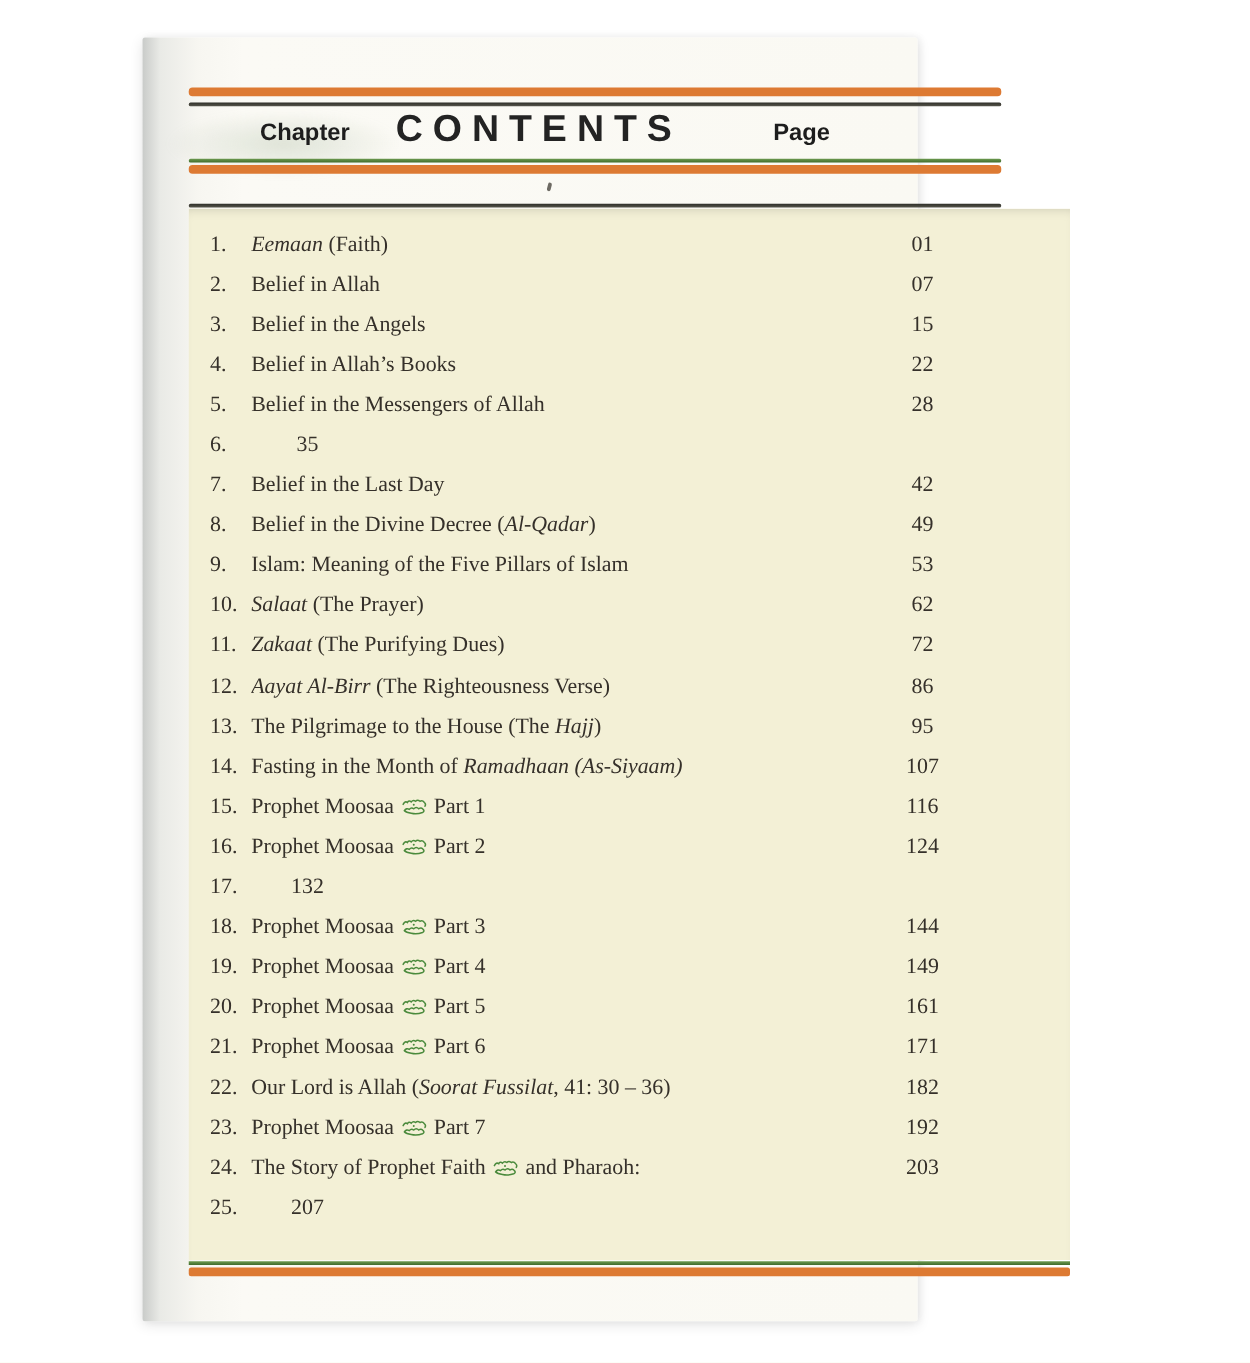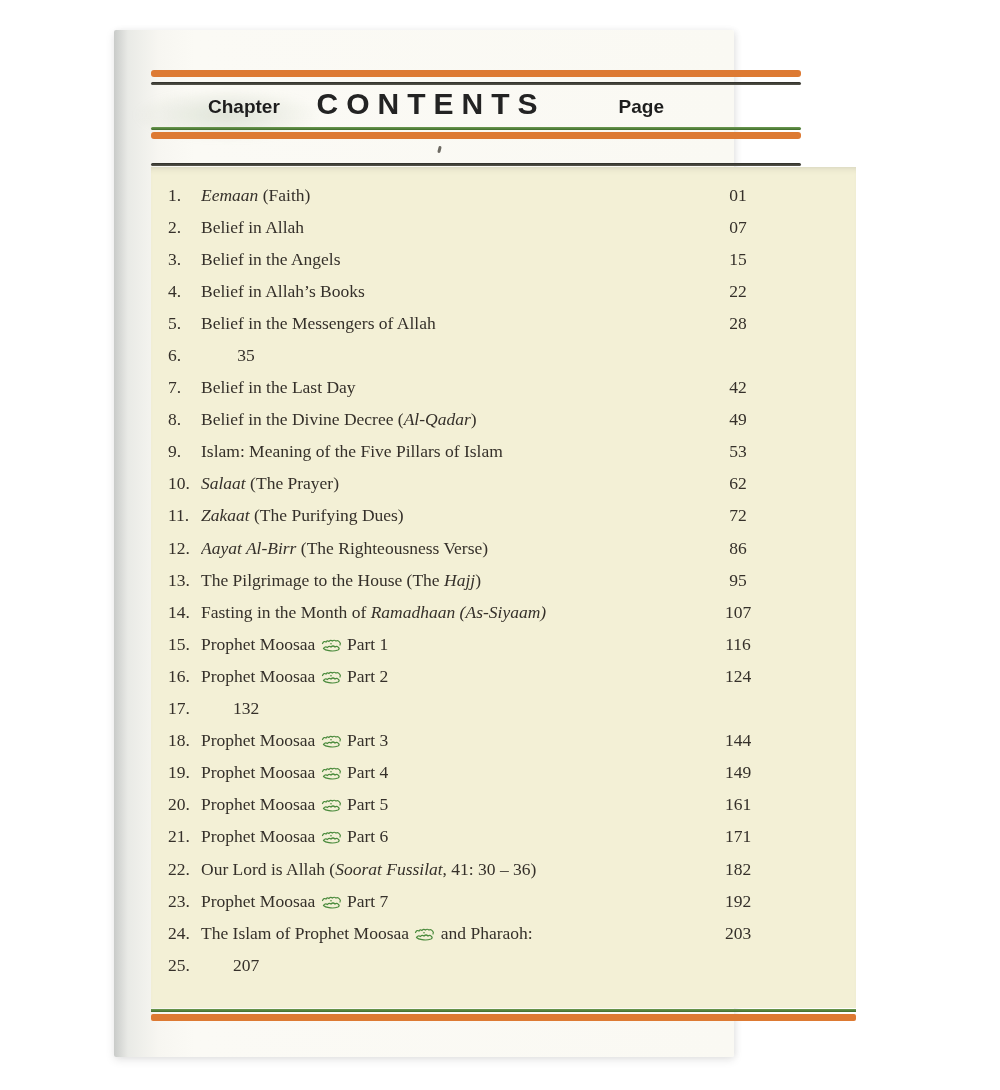--- a/index.html
+++ b/index.html
@@ -243,21 +243,21 @@
     <span class="title"><span>Prophet Moosaa </span><span class="honorific"><svg width="21" height="14" viewBox="0 0 21 14">
        <path d="M1.5 5.5 Q3 2.5 5 4 Q6 2 8 3.5 Q9.5 1.5 11.5 3 Q13 1.5 15 3 Q17 2 18.5 4 Q20 5.2 19 7" fill="none" stroke="#4a8a3c" stroke-width="1.2" stroke-linecap="round"></path>
        <path d="M2.5 10.5 Q4 8 6.5 9.5 Q8 7.5 10 9 Q12 7 14 9 Q16 7.5 17.5 9.5 Q19 11 17 12 Q12.5 13.6 8 12.6 Q4 12 2.5 10.5" fill="none" stroke="#4a8a3c" stroke-width="1.2" stroke-linecap="round"></path>
        <circle cx="10" cy="5.8" r="0.8" fill="#4a8a3c"></circle>
      </svg></span><span> Part 7</span></span>
     <span class="pg">192</span>
   </div>
 
   <div class="row">
     <span class="num">24.</span>
-    <span class="title"><span>The Islam of Prophet Moosaa </span><span class="honorific"><svg width="21" height="14" viewBox="0 0 21 14">
+    <span class="title"><span>The Story of Prophet Faith </span><span class="honorific"><svg width="21" height="14" viewBox="0 0 21 14">
        <path d="M1.5 5.5 Q3 2.5 5 4 Q6 2 8 3.5 Q9.5 1.5 11.5 3 Q13 1.5 15 3 Q17 2 18.5 4 Q20 5.2 19 7" fill="none" stroke="#4a8a3c" stroke-width="1.2" stroke-linecap="round"></path>
        <path d="M2.5 10.5 Q4 8 6.5 9.5 Q8 7.5 10 9 Q12 7 14 9 Q16 7.5 17.5 9.5 Q19 11 17 12 Q12.5 13.6 8 12.6 Q4 12 2.5 10.5" fill="none" stroke="#4a8a3c" stroke-width="1.2" stroke-linecap="round"></path>
        <circle cx="10" cy="5.8" r="0.8" fill="#4a8a3c"></circle>
      </svg></span><span> and Pharaoh:</span></span>
     <span class="pg">203</span>
   </div>
 
   <div class="row">
     <span class="num">25.</span>
     <span class="pg">207</span>

